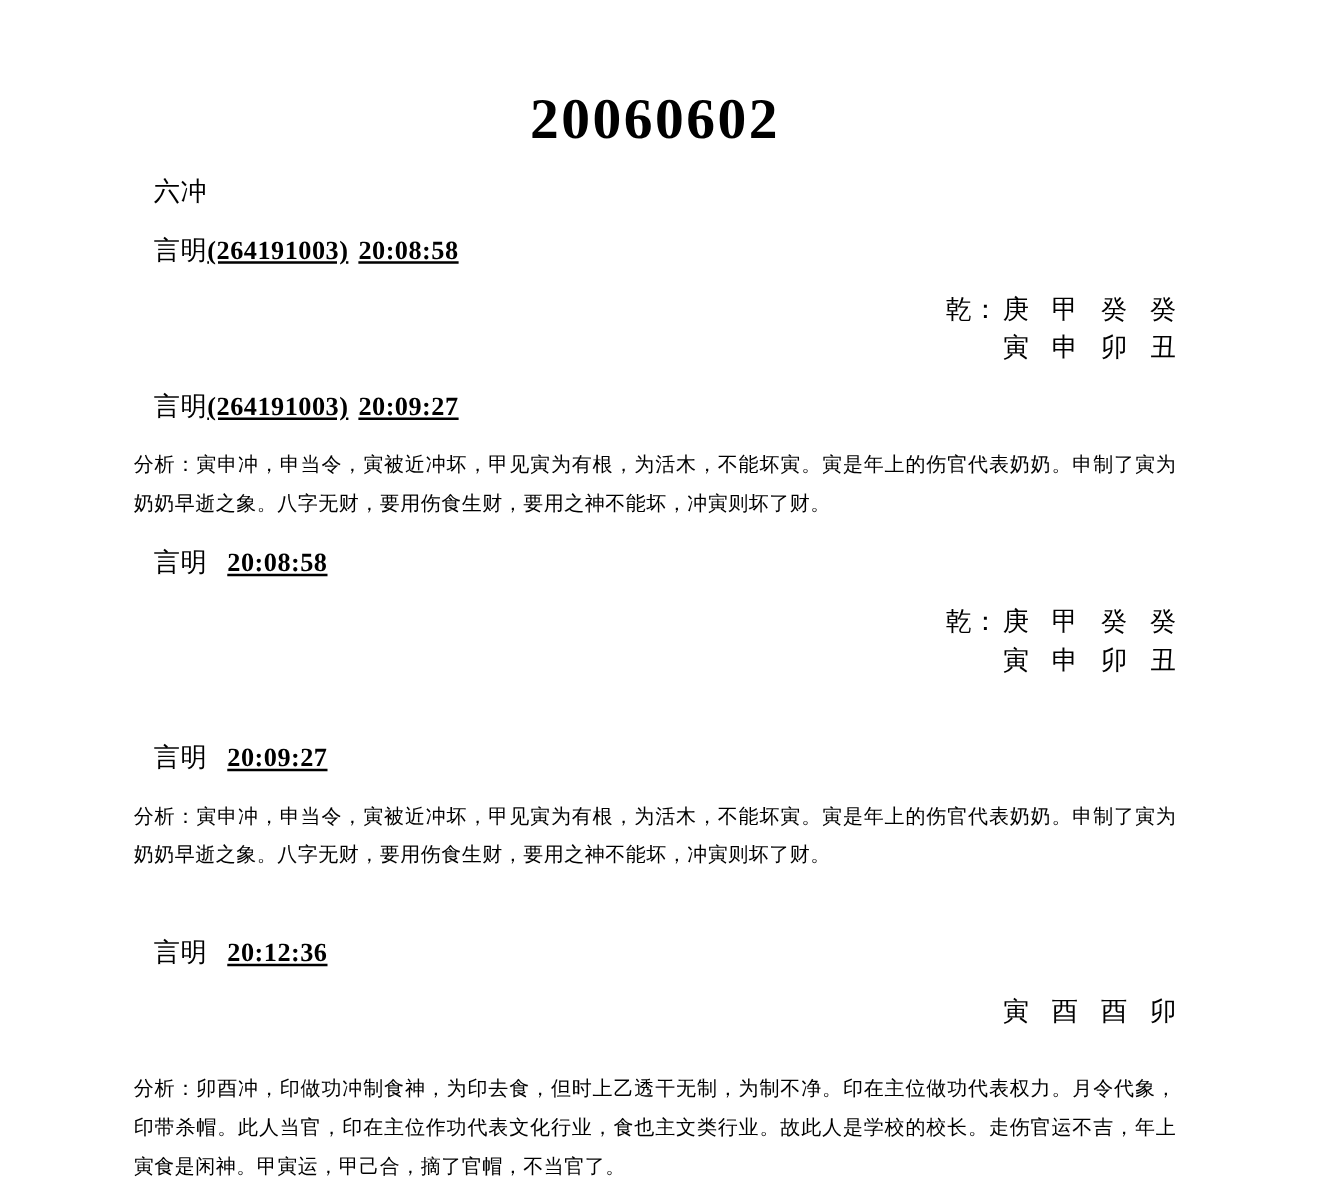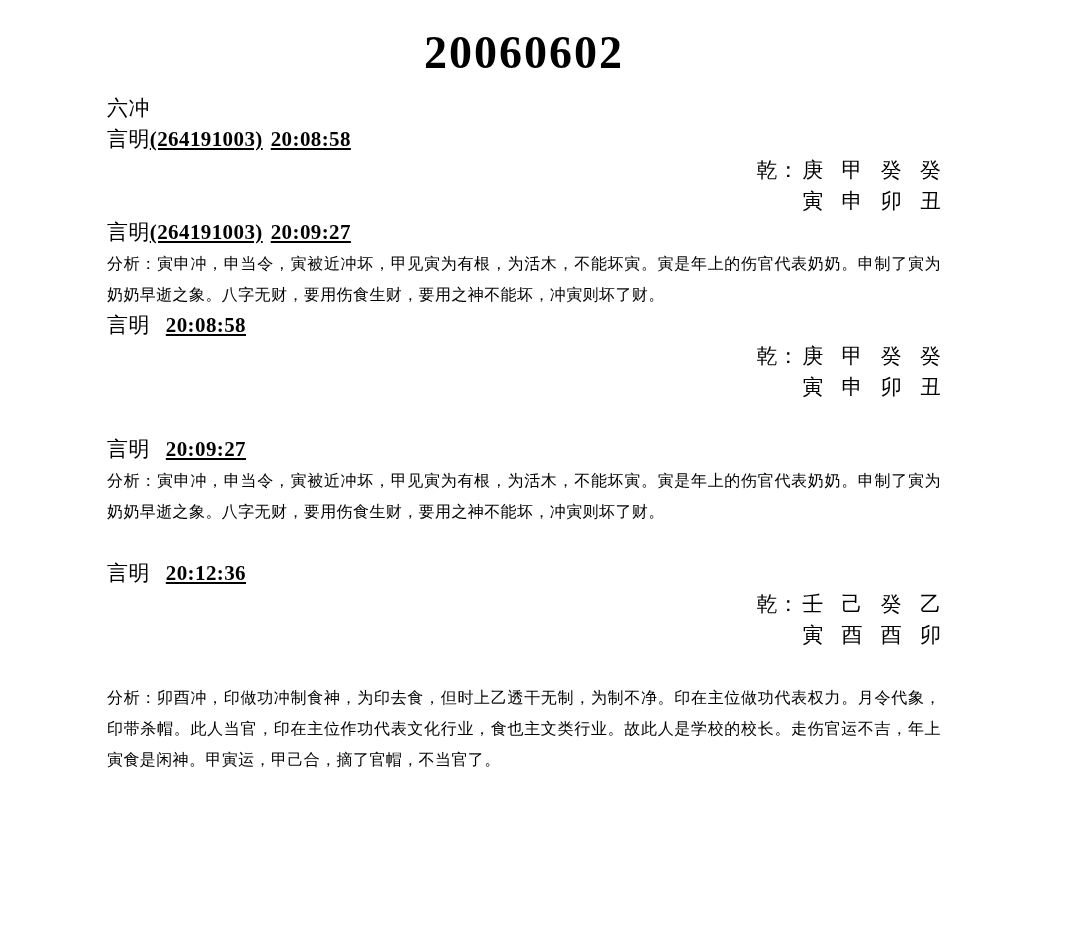--- a/index.html
+++ b/index.html
@@ -8,37 +8,37 @@
     background: #ffffff;
     color: #000000;
   }
   .page {
     position: relative;
     width: 1074px;
     height: 946px;
     background: #ffffff;
     overflow: hidden;
     box-sizing: border-box;
-    padding: 26px 133px 0 107px;
+    padding: 68px 133px 0 107px;
     font-family: "Liberation Serif", "DejaVu Serif", serif;
   }
   .doc-title {
     text-align: center;
     font-family: "Liberation Serif", "DejaVu Serif", serif;
     font-weight: bold;
     font-size: 46px;
     line-height: 54px;
     letter-spacing: 2px;
     margin: 0 0 13px 0;
   }
   .line {
     font-size: 21px;
     line-height: 31px;
     letter-spacing: 0.4px;
-    margin: 0;
+    margin: 16px;
   }
   .para {
     font-size: 16px;
     line-height: 31px;
     letter-spacing: 0.4px;
     margin: 0;
     text-align: justify;
     text-align-last: left;
   }
   .num {
@@ -86,21 +86,20 @@
   <div class="spacer"></div>
 
   <div class="line no-qq"><span>言明</span><span class="num msg-time">20:09:27</span></div>
 
   <p class="para"><span>分析：</span><span>寅申冲，申当令，寅被近冲坏，甲见寅为有根，为活木，不能坏寅。寅是年上的伤官代表奶奶。申制了寅为奶奶早逝之象。八字无财，要用伤食生财，要用之神不能坏，冲寅则坏了财。</span></p>
 
   <div class="spacer"></div>
 
   <div class="line no-qq"><span>言明</span><span class="num msg-time">20:12:36</span></div>
 
-  <div class="pillar-row"><span class="pillar-label">乾：</span><span class="pillars">壬 己 癸 乙</span></div>
   <div class="pillar-row branches-row"><span class="pillars">寅 酉 酉 卯</span></div>
 
   <div class="spacer"></div>
 
 
   <p class="para"><span>分析：</span><span>卯酉冲，印做功冲制食神，为印去食，但时上乙透干无制，为制不净。印在主位做功代表权力。月令代象，印带杀帽。此人当官，印在主位作功代表文化行业，食也主文类行业。故此人是学校的校长。走伤官运不吉，年上寅食是闲神。甲寅运，甲己合，摘了官帽，不当官了。</span></p>
 
 </div>
 
 </body></html>

